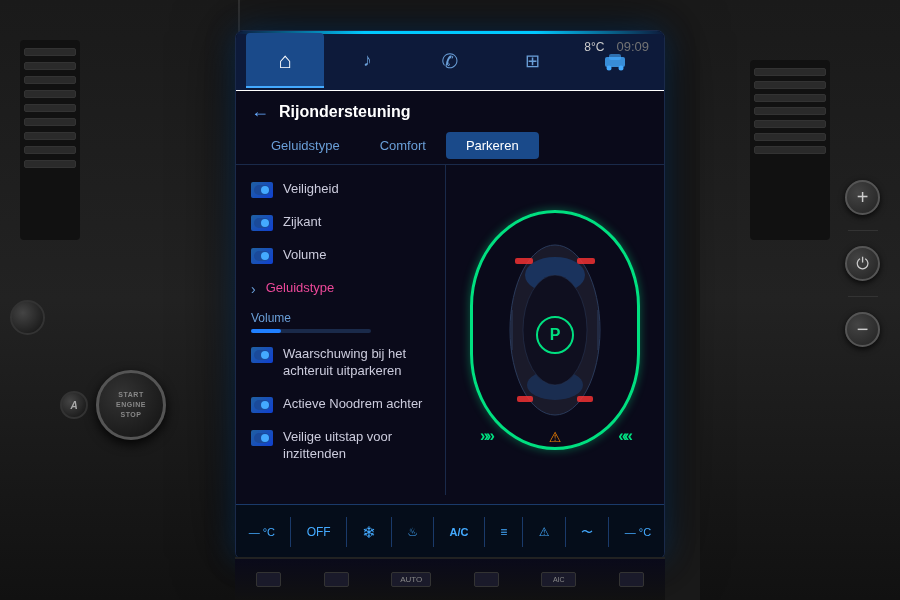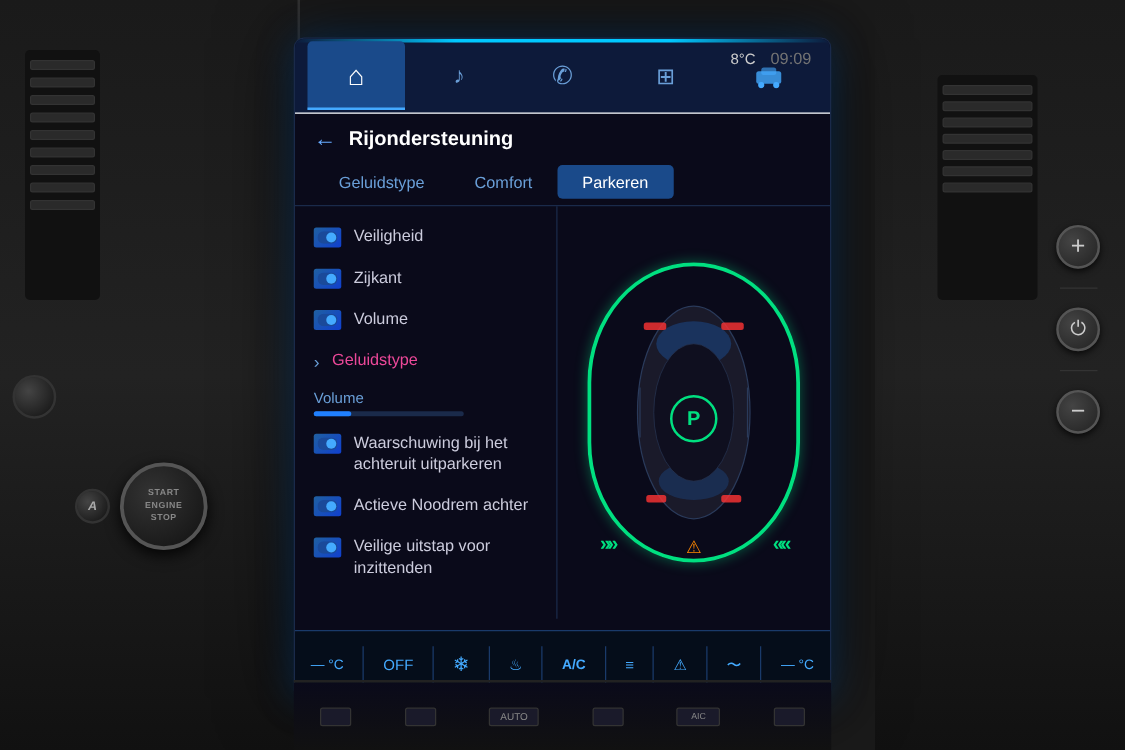--- a/index.html
+++ b/index.html
@@ -614,21 +614,21 @@
         <span class="bottom-item-icon" style="font-size:12px;">〜</span>
       </div>
       <div class="bottom-sep"></div>
       <div class="bottom-item">
         <span class="bottom-item-icon" style="font-size:11px;">— °C</span>
       </div>
     </div>
 
   </div>
 
-  <div style="position:absolute; bottom:0; left:235px; width:430px; height:56px; background:linear-gradient(180deg,#0a0a1a,#111); display:flex; align-items:center; justify-content:space-around; border-top:2px solid #222;">
+  <div style="position:absolute; bottom:0; left:235px; width:430px; height:43px; background:linear-gradient(180deg,#0a0a1a,#111); display:flex; align-items:center; justify-content:space-around; border-top:2px solid #222;">
     <div style="width:25px;height:15px;background:#1a1a2a;border:1px solid #333;border-radius:2px;"></div>
     <div style="width:25px;height:15px;background:#1a1a2a;border:1px solid #333;border-radius:2px;"></div>
     <div style="width:40px;height:15px;background:#1a1a2a;border:1px solid #333;border-radius:2px;display:flex;align-items:center;justify-content:center;color:#888;font-size:8px;">AUTO</div>
     <div style="width:25px;height:15px;background:#1a1a2a;border:1px solid #333;border-radius:2px;"></div>
     <div style="width:35px;height:15px;background:#1a1a2a;border:1px solid #333;border-radius:2px;display:flex;align-items:center;justify-content:center;color:#888;font-size:7px;">AIC</div>
     <div style="width:25px;height:15px;background:#1a1a2a;border:1px solid #333;border-radius:2px;"></div>
   </div>
 
 </div>
 

